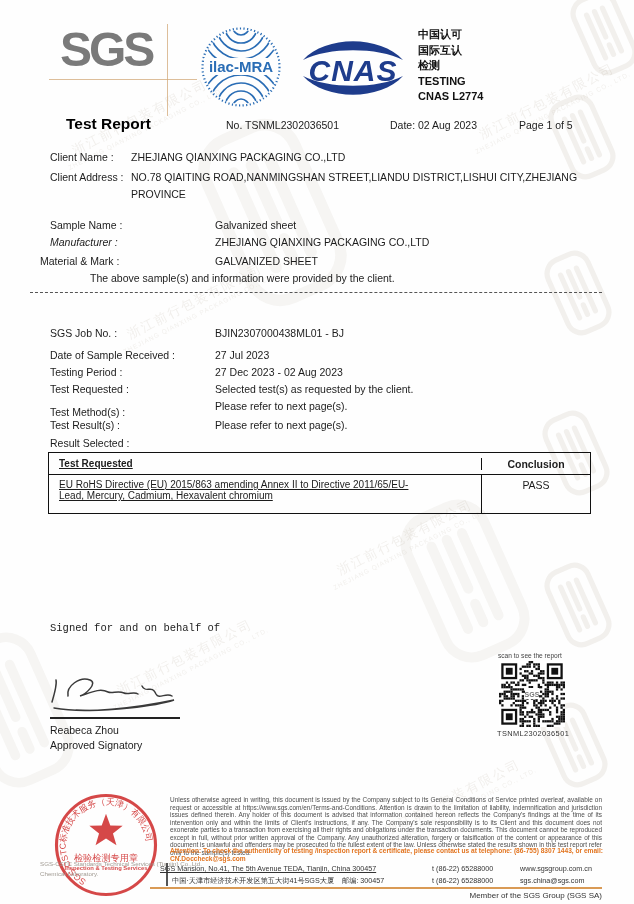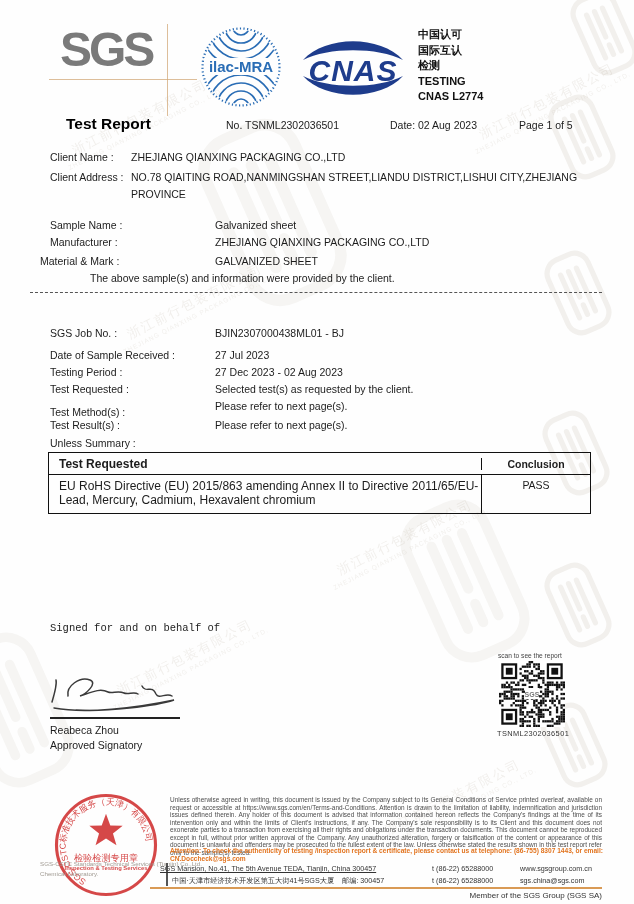--- a/index.html
+++ b/index.html
@@ -18,21 +18,21 @@
   
   #sgs-logo{left:60px;top:22px;font-size:48px;font-weight:800;letter-spacing:-3px;color:#7a7a7a;}
   .crease{position:absolute;background:#d2a878;opacity:.75;}
   #accred{left:418px;top:27px;font-size:11px;font-weight:bold;line-height:15.5px;color:#111;}
   
   #report-title{left:50px;top:115px;font-size:15.5px;font-weight:800;color:#000;margin-left:16px;}
   
   #summary-table{left:48px;top:452px;width:541px;border:1.6px solid #111;}
   #summary-table .thead{display:flex;border-bottom:1.6px solid #111;height:21px;align-items:center;}
   #summary-table .trow{display:flex;min-height:38px;}
-  .cell-test{flex:1;padding-left:10px;font-size:12px;}
+  .cell-test{flex:1;padding-left:10px;font-size:10px;text-decoration:underline;}
   .cell-conc{width:108px;border-left:1.6px solid #111;text-align:center;font-size:10.5px;}
   
   #disclaimer{left:170px;top:796px;width:432px;font-size:6.45px;line-height:7.5px;
               text-align:justify;color:#4c4c4c;}
   #attention{left:170px;top:847px;width:436px;font-size:6.6px;line-height:7.7px;
              font-weight:bold;color:#e2741f;}
   .addr{position:absolute;font-size:7.2px;color:#333;white-space:nowrap;}
   .tiny-gray{position:absolute;font-size:6.2px;color:#a09a92;white-space:nowrap;}
 </style>
 </head>
@@ -196,40 +196,40 @@
   <div class="val" style="left:519px;top:119px;">Page 1 of 5</div>
 
   <div class="lbl" style="left:50px;top:151px;">Client Name :</div>
   <div class="val" style="left:131px;top:151px;">ZHEJIANG QIANXING PACKAGING CO.,LTD</div>
   <div class="lbl" style="left:50px;top:171px;">Client Address :</div>
   <div class="val" style="left:131px;top:171px;">NO.78 QIAITING ROAD,NANMINGSHAN STREET,LIANDU DISTRICT,LISHUI CITY,ZHEJIANG</div>
   <div class="val" style="left:131px;top:188px;">PROVINCE</div>
 
   <div class="lbl" style="left:50px;top:219px;">Sample Name :</div>
   <div class="val" style="left:215px;top:219px;">Galvanized sheet</div>
-  <div class="lbl" style="left:50px;top:236px;">Manufacturer :</div>
+  <div class="lbl" style="left:50px;top:236px;font-style:italic;">Manufacturer :</div>
   <div class="val" style="left:215px;top:236px;">ZHEJIANG QIANXING PACKAGING CO.,LTD</div>
   <div class="lbl" style="left:40px;top:255px;text-align:right;">Material &amp; Mark :</div>
   <div class="val" style="left:215px;top:255px;">GALVANIZED SHEET</div>
   <div class="lbl" style="left:50px;top:272px;margin-left:40px;">The above sample(s) and information were provided by the client.</div>
   <div class="abs" style="left:30px;top:292px;width:572px;border-top:1px dashed #555;"></div>
 
   <div class="lbl" style="left:50px;top:327px;">SGS Job No. :</div>
   <div class="val" style="left:215px;top:327px;">BJIN2307000438ML01 - BJ</div>
   <div class="lbl" style="left:50px;top:349px;">Date of Sample Received :</div>
   <div class="val" style="left:215px;top:349px;">27 Jul 2023</div>
   <div class="lbl" style="left:50px;top:366px;">Testing Period :</div>
   <div class="val" style="left:215px;top:366px;">27 Dec 2023 - 02 Aug 2023</div>
   <div class="lbl" style="left:50px;top:383px;">Test Requested :</div>
   <div class="val" style="left:215px;top:383px;">Selected test(s) as requested by the client.</div>
   <div class="lbl" style="left:50px;top:400px;margin-top:6px;">Test Method(s) :</div>
   <div class="val" style="left:215px;top:400px;">Please refer to next page(s).</div>
   <div class="lbl" style="left:50px;top:419px;">Test Result(s) :</div>
   <div class="val" style="left:215px;top:419px;">Please refer to next page(s).</div>
-  <div class="lbl" style="left:50px;top:437px;">Unless Summary :</div>
+  <div class="lbl" style="left:50px;top:437px;">Result Selected :</div>
 
   <div class="abs" id="summary-table">
     <div class="thead">
       <div class="cell-test bold">Test Requested</div>
       <div class="cell-conc bold">Conclusion</div>
     </div>
     <div class="trow">
       <div class="cell-test" style="padding-top:4px;padding-bottom:4px;">
         <div>EU RoHS Directive (EU) 2015/863 amending Annex II to Directive 2011/65/EU-</div>
         <div>Lead, Mercury, Cadmium, Hexavalent chromium</div>

